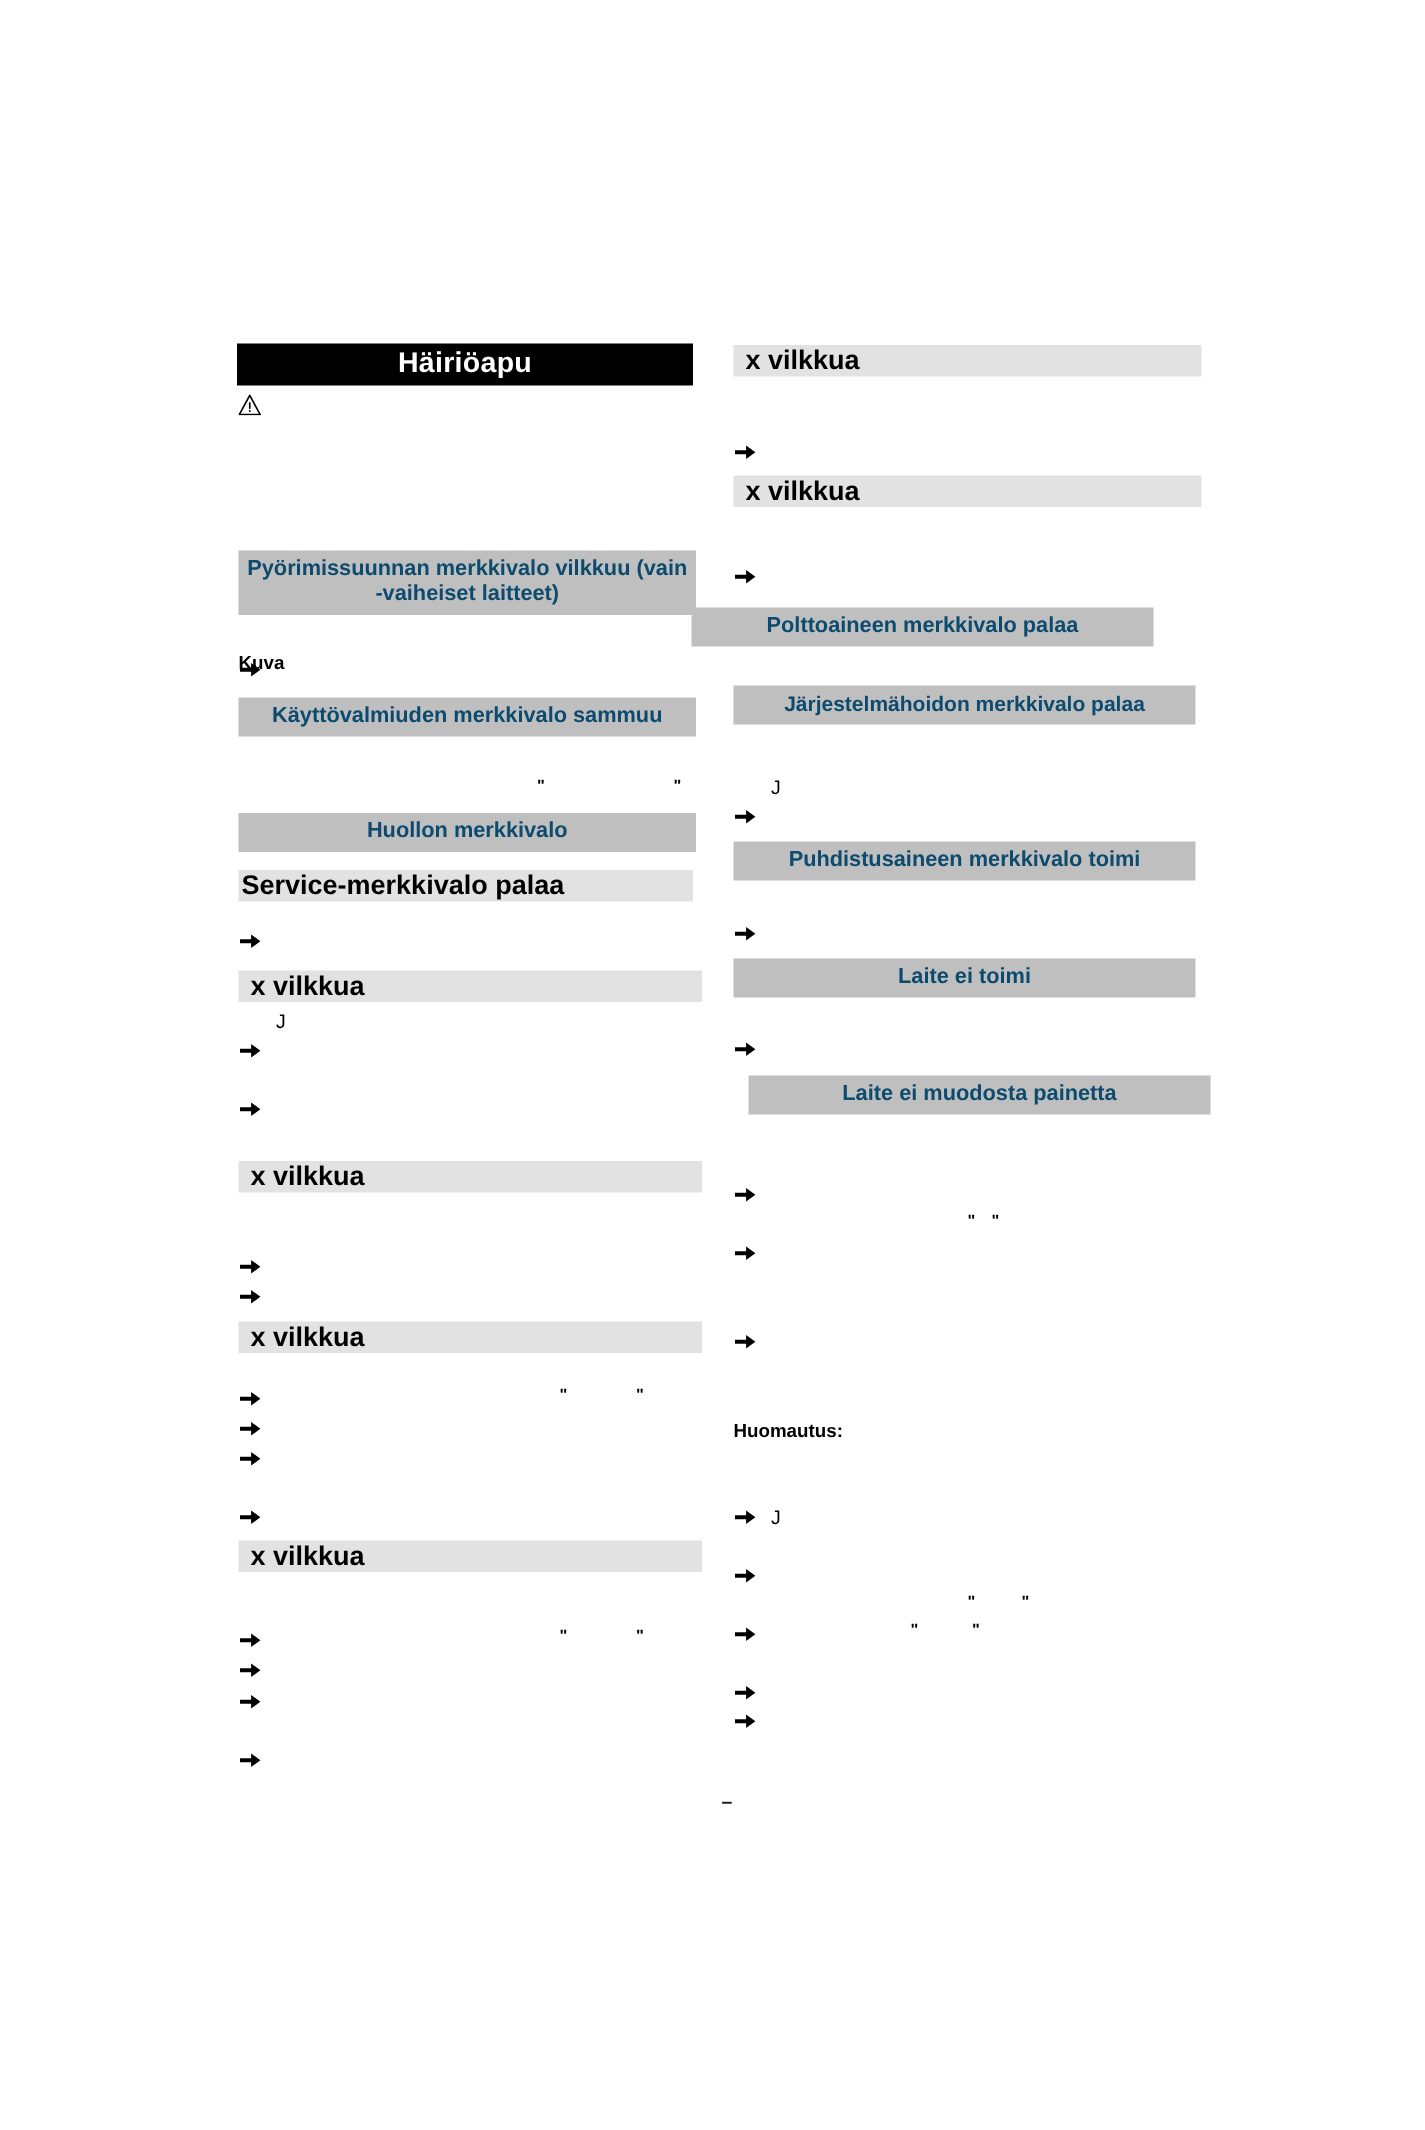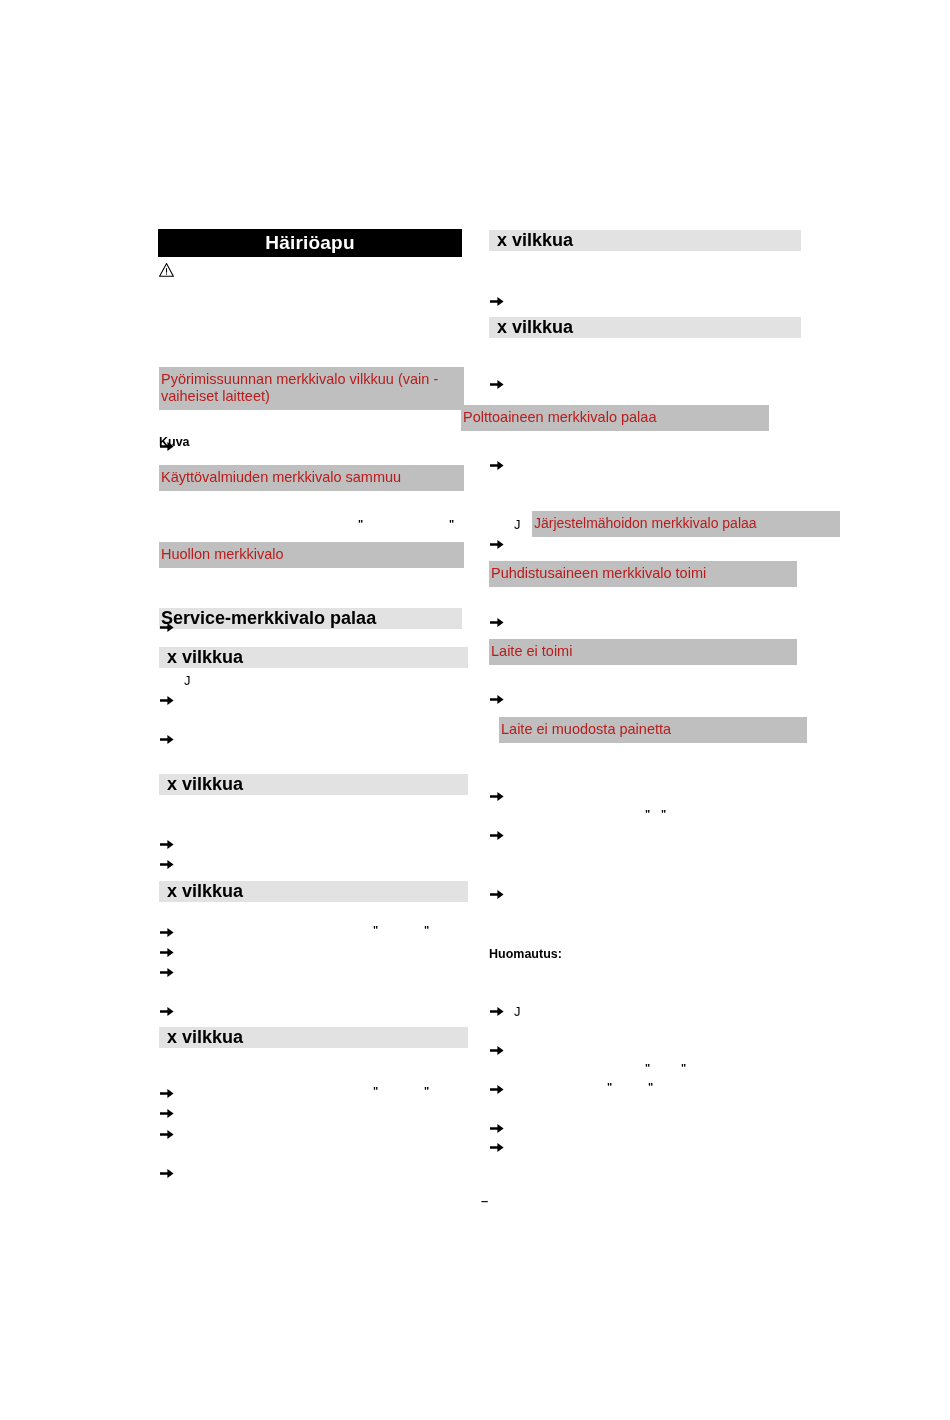--- a/index.html
+++ b/index.html
@@ -34,23 +34,24 @@
     font-size: 19px;
     text-align: center;
     line-height: 28px;
     height: 28px;
     letter-spacing: 0.2px;
   }
 
   
   .band-dark {
     background: #bfbfbf;
-    color: #b91c1c;
-    font-weight: normal;
+    color: #0c4a6e;
+    font-weight: bold;
     font-size: 14.5px;
+    text-align: center;
     padding: 4px 2px 5px 2px;
     line-height: 17px;
   }
   .band-dark.fit {
     font-size: 14px;
   }
 
   
   .band-light {
     background: #e2e2e2;
@@ -131,21 +132,21 @@
       </svg>
   </div>
 
   <div class="node band-dark" style="left:159px; top:465px; width:301px;">Käyttövalmiuden merkkivalo sammuu</div>
 
   <div class="node quote" style="left:358px; top:519px;">"</div>
   <div class="node quote" style="left:449px; top:519px;">"</div>
 
   <div class="node band-dark" style="left:159px; top:542px; width:301px;">Huollon merkkivalo</div>
 
-  <div class="node band-light flush" style="left:159px; top:580px; width:301px;margin-top:28px;">Service-merkkivalo palaa</div>
+  <div class="node band-light flush" style="left:159px; top:580px; width:301px;">Service-merkkivalo palaa</div>
 
   <div class="node arrow" style="left:160px; top:621px;">
     <svg width="14" height="13" viewBox="0 0 14 13">
         <path d="M0 5.2 h7.4 V2.0 L13.6 6.5 L7.4 11.0 V7.8 H0 Z" fill="#000"></path>
       </svg>
   </div>
 
   <div class="node band-light" style="left:159px; top:647px; width:301px;">x vilkkua</div>
 
   <div class="node glyph-j" style="left:184px; top:674px;">J</div>
@@ -244,21 +245,21 @@
   </div>
 
   <div class="node band-dark" style="left:461px; top:405px; width:304px;">Polttoaineen merkkivalo palaa</div>
 
   <div class="node arrow" style="left:490px; top:459px;">
     <svg width="14" height="13" viewBox="0 0 14 13">
         <path d="M0 5.2 h7.4 V2.0 L13.6 6.5 L7.4 11.0 V7.8 H0 Z" fill="#000"></path>
       </svg>
   </div>
 
-  <div class="node band-dark fit" style="left:489px; top:511px; width:304px;margin-left:43px;">Järjestelmähoidon merkkivalo palaa</div>
+  <div class="node band-dark fit" style="left:489px; top:457px; width:304px;">Järjestelmähoidon merkkivalo palaa</div>
 
   <div class="node glyph-j" style="left:514px; top:518px;">J</div>
 
   <div class="node arrow" style="left:490px; top:538px;">
     <svg width="14" height="13" viewBox="0 0 14 13">
         <path d="M0 5.2 h7.4 V2.0 L13.6 6.5 L7.4 11.0 V7.8 H0 Z" fill="#000"></path>
       </svg>
   </div>
 
   <div class="node band-dark" style="left:489px; top:561px; width:304px;">Puhdistusaineen merkkivalo toimi</div>

